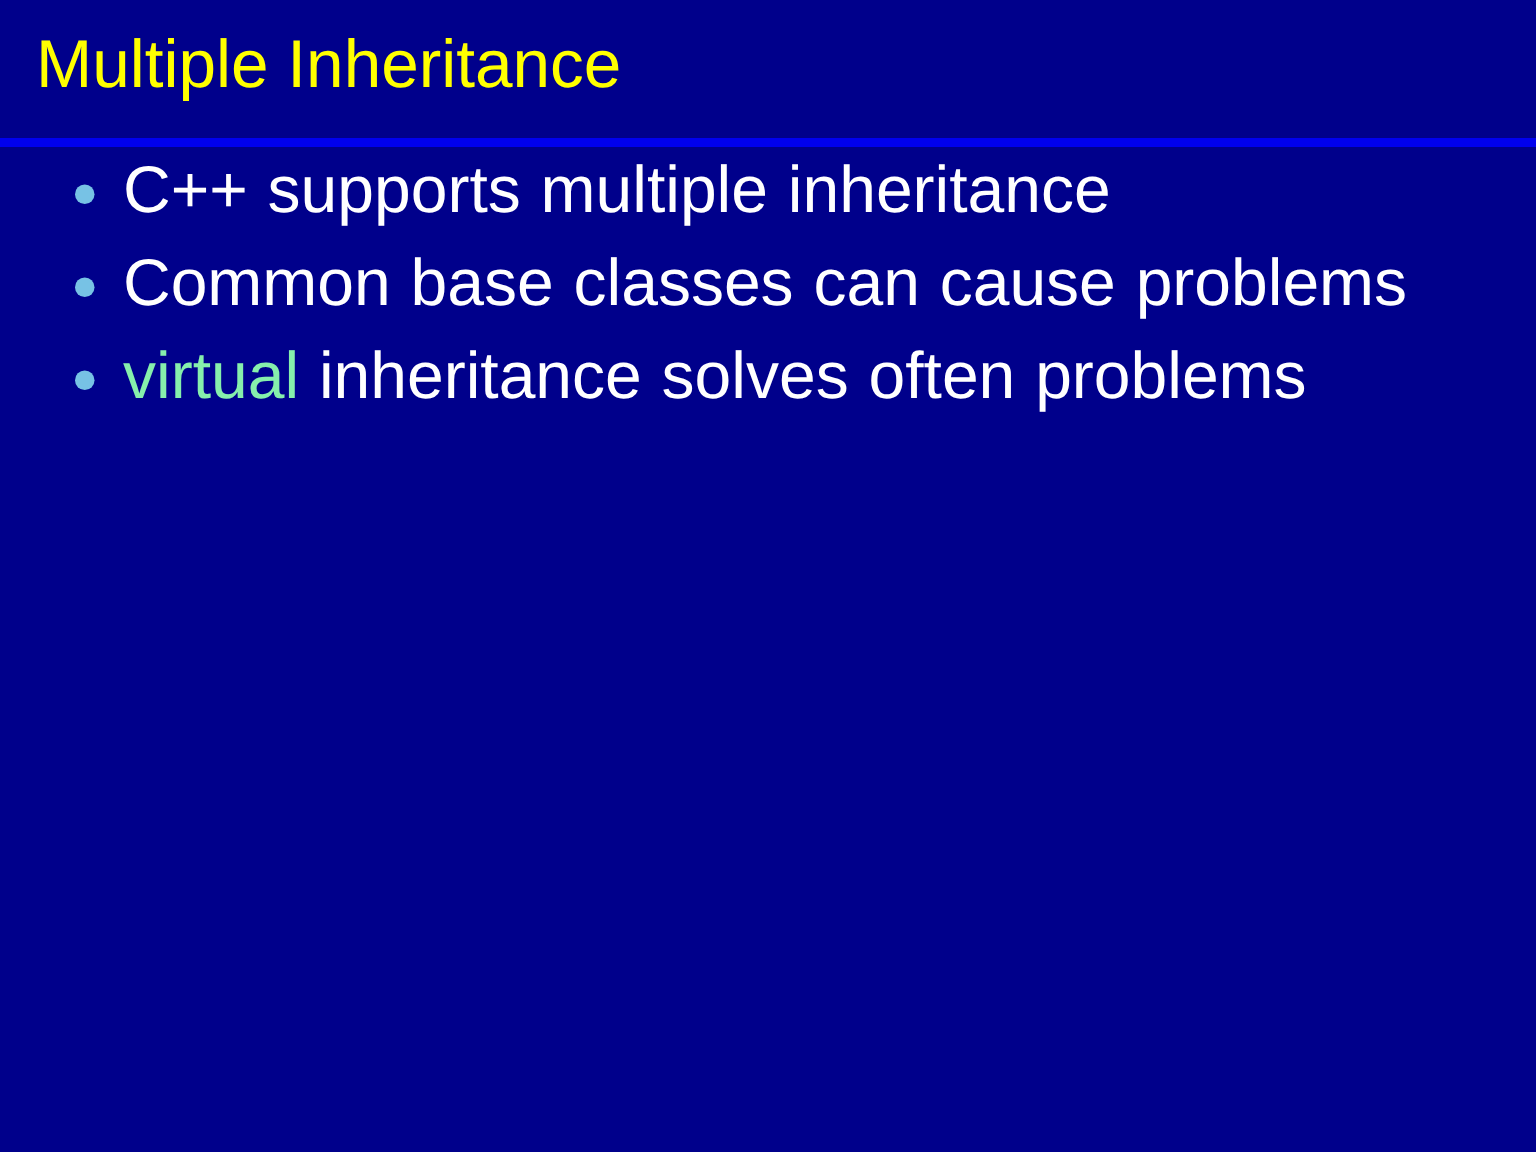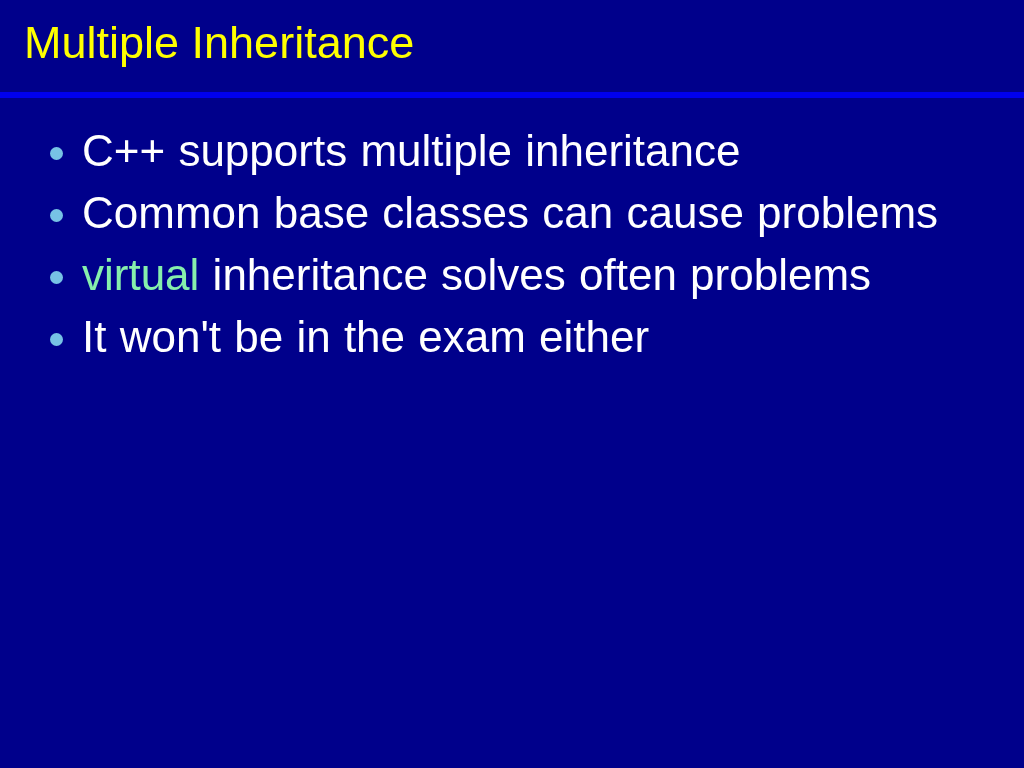--- a/index.html
+++ b/index.html
@@ -47,21 +47,21 @@
     top: 92px;
     width: 1024px;
     height: 6px;
     background: #0000EE;
   }
 
   
   #bullet-list {
     position: absolute;
     left: 0;
-    top: 120px;
+    top: 96px;
     width: 1024px;
   }
 
   .bullet-item {
     position: relative;
     padding-left: 82px;
     padding-right: 20px;
     min-height: 62px;
     box-sizing: border-box;
   }
@@ -112,20 +112,16 @@
       <span class="bullet-marker"></span>
       <span class="bullet-text">Common base classes can cause problems</span>
     </div>
 
     <div class="bullet-item">
       <span class="bullet-marker"></span>
       <span class="bullet-text"><span class="kw">virtual</span><span>  inheritance solves often problems</span></span>
     </div>
 
 
-    <div class="bullet-item">
-      <span class="bullet-marker"></span>
-      <span class="bullet-text">It won't be in the exam either</span>
-    </div>
 
   </div>
 
 </div>
 
 </body></html>

